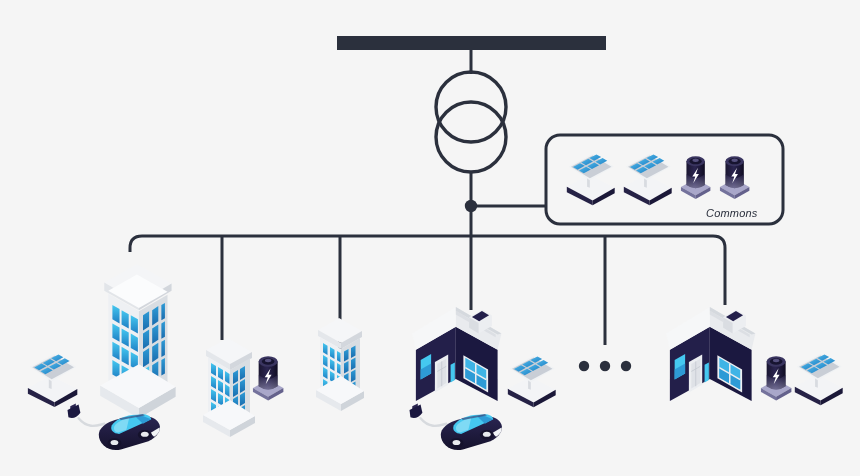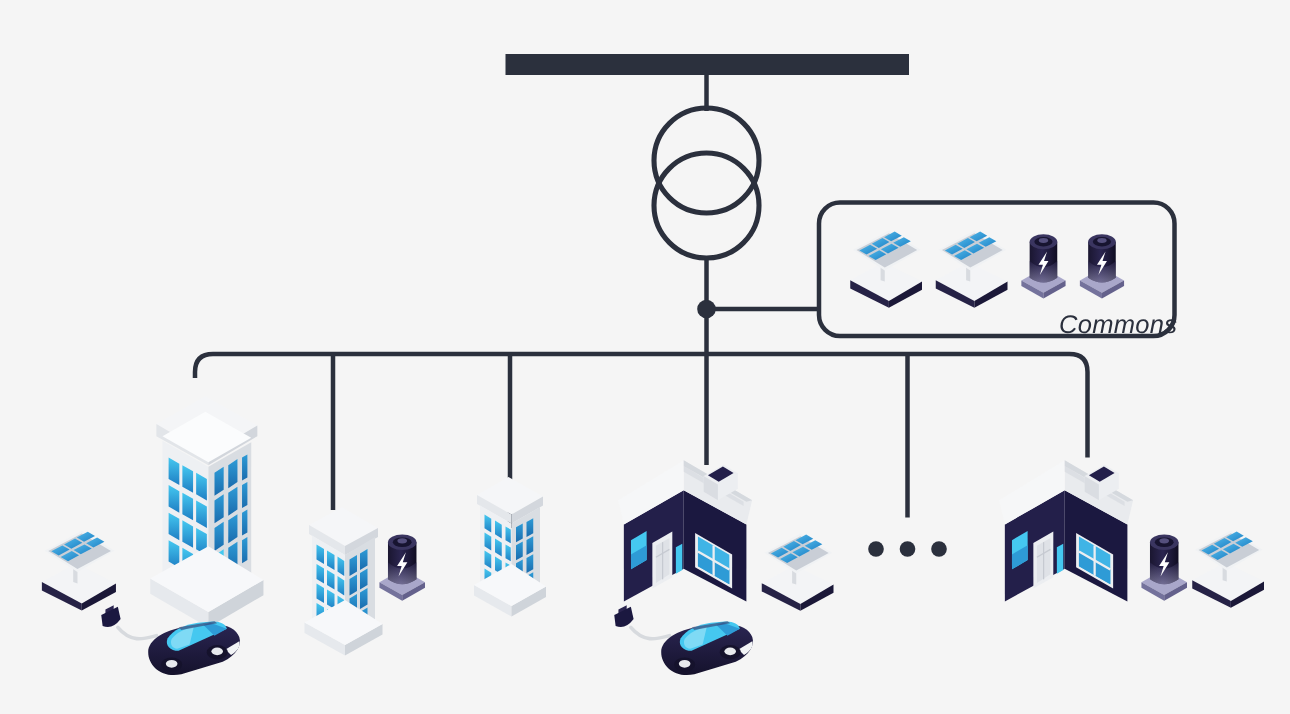--- a/index.html
+++ b/index.html
@@ -23,21 +23,21 @@
     inset: 0;
     width: 860px;
     height: 476px;
   }
   .commons-label {
     position: absolute;
     left: 706px;
     top: 207px;
     font-family: "Liberation Sans", sans-serif;
     font-style: italic;
-    font-size: 17px;
+    font-size: 11px;
     color: #2b303d;
     letter-spacing: 0.2px;
     white-space: nowrap;
   }
 </style>
 </head>
 <body>
 
 <div id="diagram-root">
 

